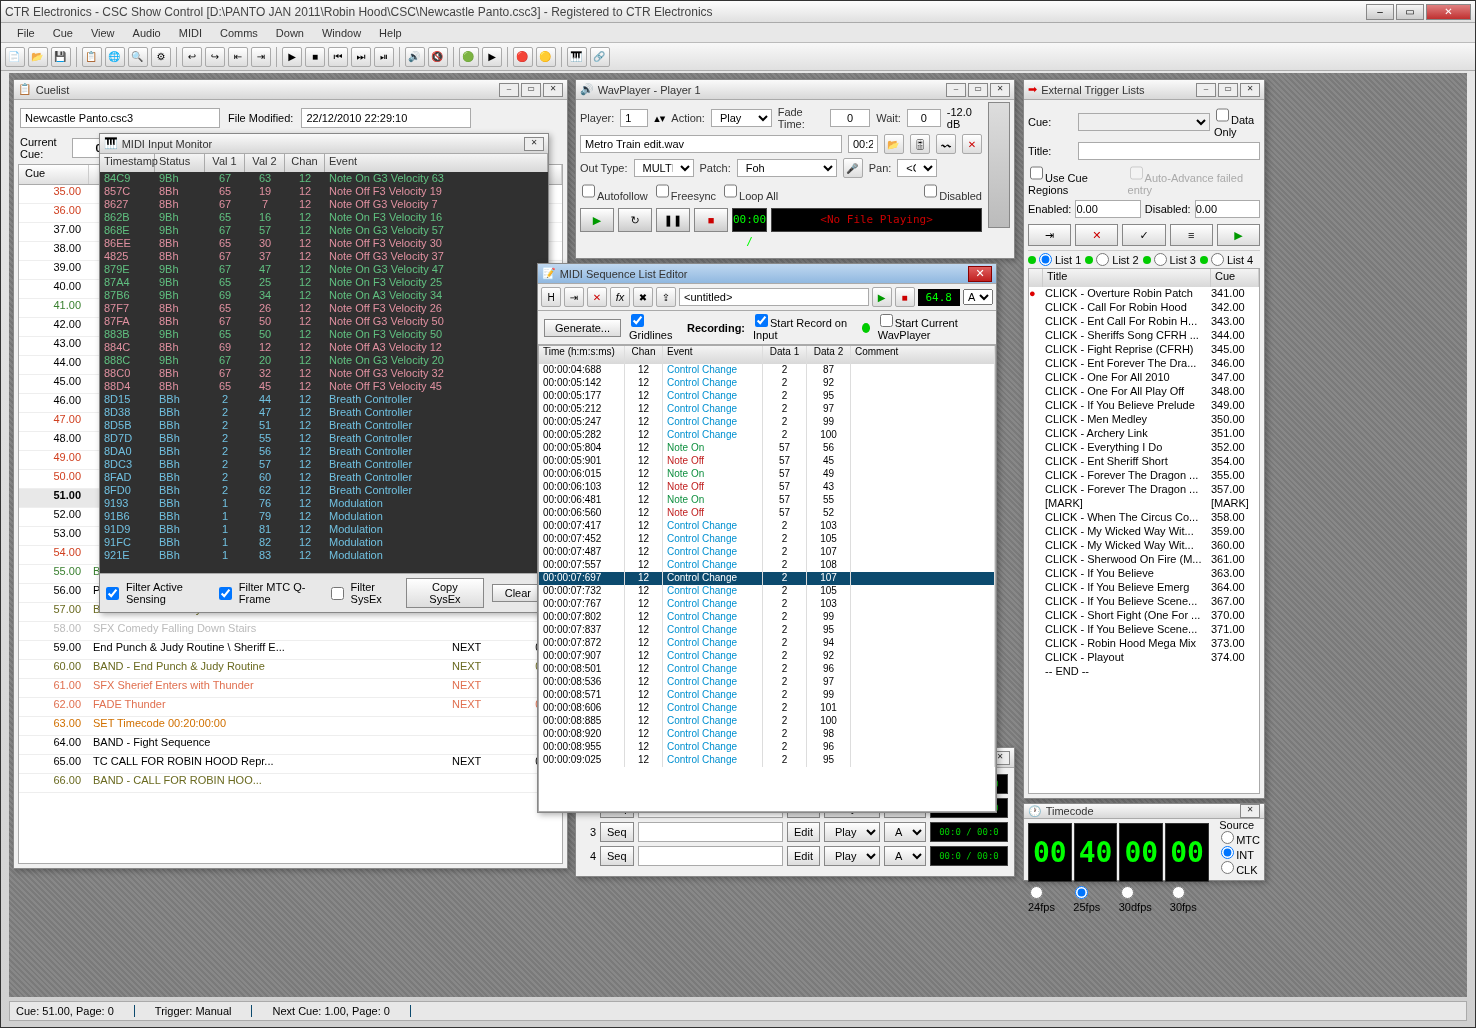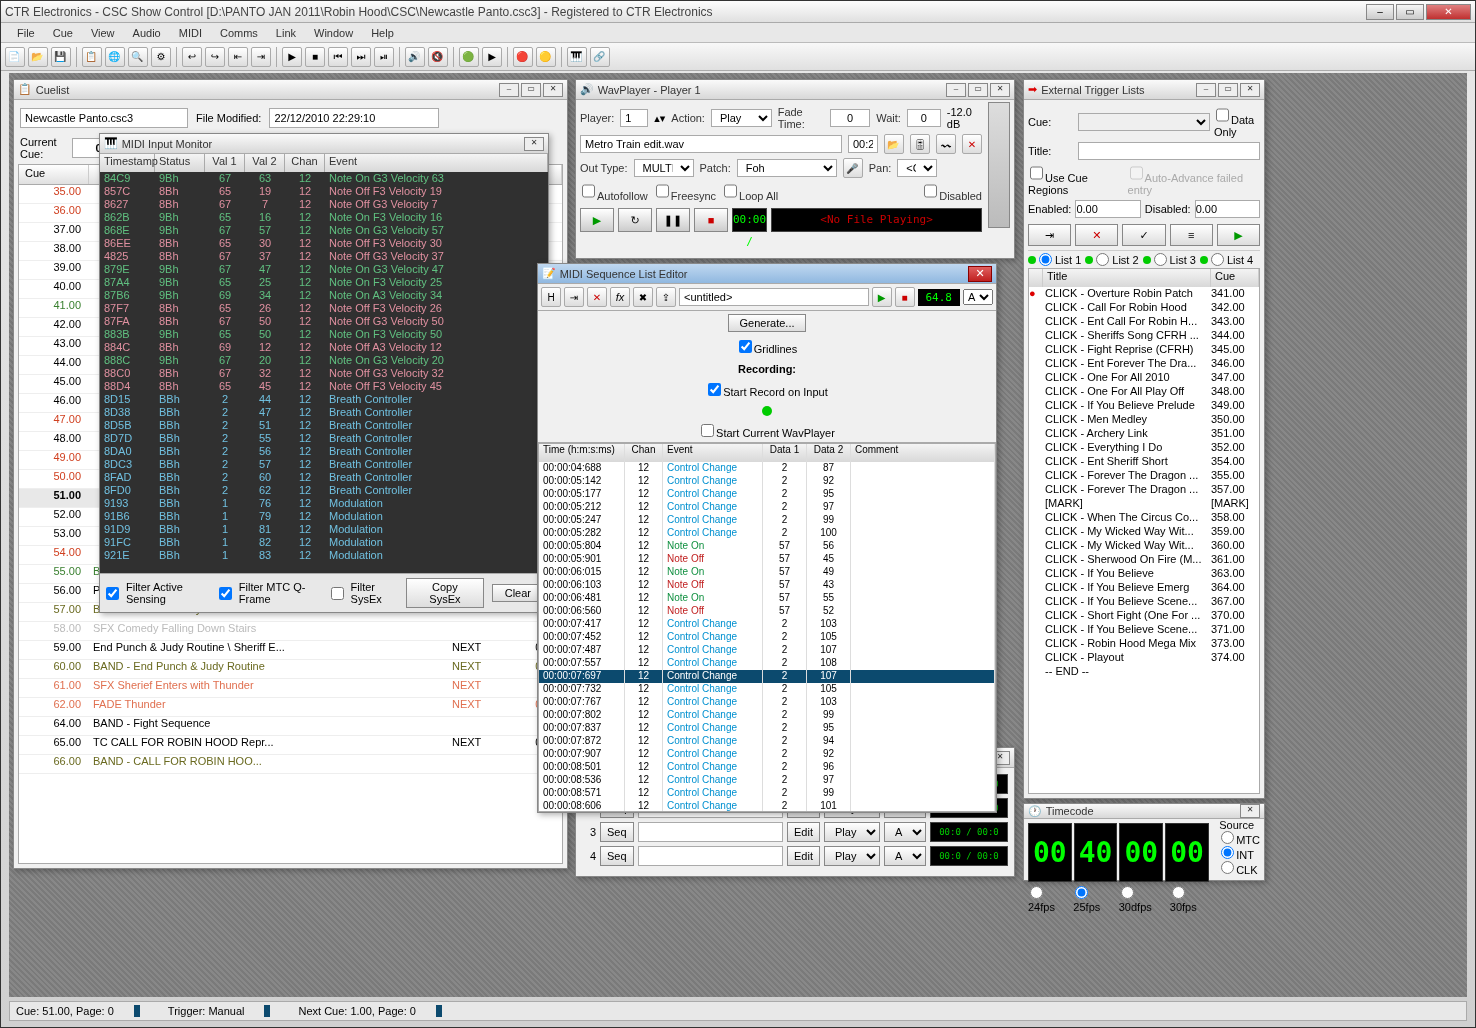--- a/index.html
+++ b/index.html
@@ -10,21 +10,21 @@
 .win-btns { display: flex; gap: 2px; }
 .win-btn { width: 28px; height: 16px; background: linear-gradient(to bottom,#f5f5f5,#ccc); border: 1px solid #888; font-size: 10px; text-align:center; line-height:13px; cursor:pointer; }
 .win-btn.close { background: linear-gradient(to bottom,#e08080,#c03030); color:#fff; width:45px; }
 .menubar { height: 20px; background: #e8e8e8; display: flex; align-items:center; padding: 0 8px; gap: 2px; border-bottom: 1px solid #bbb; }
 .menubar span { padding: 2px 8px; color: #333; cursor:pointer; }
 .toolbar { height: 28px; background: linear-gradient(to bottom,#f8f8f8,#e0e0e0); display:flex; align-items:center; padding: 0 4px; gap:3px; border-bottom:1px solid #aaa; }
 .tb-btn { width:20px; height:20px; border:1px solid #aaa; background:linear-gradient(to bottom,#fff,#ddd); border-radius:2px; display:flex; align-items:center; justify-content:center; font-size:10px; cursor:pointer; }
 .tb-sep { width:1px; height:20px; background:#aaa; margin:0 2px; }
 .mdi { position:absolute; top:72px; left:8px; right:8px; bottom:30px; background: repeating-linear-gradient(45deg,#888,#888 2px,#7a7a7a 2px,#7a7a7a 4px); }
 .statusbar { position:absolute; bottom:6px; left:8px; right:8px; height:20px; background:#e8e8e8; border:1px solid #aaa; display:flex; align-items:center; padding:0 6px; }
-.statusbar span { margin-right: 28px; border-right:6px solid #0c4a6e; padding-right:20px; }
+.statusbar span { margin-right: 20px; border-right:1px solid #0c4a6e; padding-right:20px; }
 
 
 .panel { position:absolute; background:#f0f0f0; border:1px solid #888; box-shadow: 2px 2px 6px rgba(0,0,0,.3); display:flex; flex-direction:column; }
 .panel-titlebar { height:20px; background:linear-gradient(to bottom,#fafafa,#d8d8d8); display:flex; align-items:center; padding:0 4px; border-bottom:1px solid #aaa; font-weight:normal; color:#333; }
 .panel-titlebar .ptitle { flex:1; display:flex; align-items:center; gap:4px; }
 .mini-btns { display:flex; gap:2px; }
 .mini-btn { width:20px; height:14px; border:1px solid #888; background:#eee; font-size:8px; text-align:center; cursor:pointer; }
 .panel-body { flex:1; overflow:auto; background:#f0f0f0; padding:4px; }
 
 
@@ -71,21 +71,21 @@
 .wav-transport button{width:34px;height:24px;border:1px solid #888;background:linear-gradient(to bottom,#fff,#ccc);cursor:pointer;}
 .wav-display{flex:1;background:#000;color:#0f0;font-family:monospace;text-align:center;line-height:22px;height:24px;border:1px solid #444;}
 
 
 .seq-editor { top:190px; left:528px; width:460px; height:550px; z-index:6; }
 .seq-editor .panel-titlebar { background:linear-gradient(to bottom,#c0d8f0,#90b8e0); }
 .seq-editor .close-red{width:24px;height:16px;background:linear-gradient(to bottom,#e06060,#c02020);color:#fff;text-align:center;border:1px solid #800;}
 .seq-tb{display:flex;gap:3px;padding:3px;border-bottom:1px solid #aaa;align-items:center;}
 .seq-tb input{flex:1;border:1px solid #aaa;height:18px;padding:0 4px;}
 .seq-tb .counter{background:#000;color:#0f0;padding:2px 8px;font-family:monospace;}
-.seq-opts{display:flex;gap:8px;padding:3px 6px;border-bottom:1px solid #aaa;align-items:center;flex-direction:column;}
+.seq-opts{display:flex;gap:8px;padding:3px 6px;border-bottom:1px solid #aaa;align-items:center;}
 .seq-opts button{padding:2px 10px;border:1px solid #888;background:linear-gradient(to bottom,#fff,#ddd);}
 .seq-grid{flex:1;overflow:auto;background:#fff;border:1px solid #aaa;}
 .seq-head{display:flex;background:linear-gradient(to bottom,#f4f4f4,#d8d8d8);height:18px;position:sticky;top:0;}
 .seq-head div,.seq-row div{padding:0 4px;border-right:1px solid #ddd;font-size:10px;}
 .sc1{width:86px;} .sc2{width:38px;text-align:center;} .sc3{width:100px;} .sc4{width:44px;text-align:center;} .sc5{width:44px;text-align:center;} .sc6{flex:1;}
 .seq-row{display:flex;height:13px;}
 .seq-row .sc3{color:#0090d0;}
 .seq-row.noteon .sc3{color:#109040;}
 .seq-row.noteoff .sc3{color:#c02020;}
 .seq-row.sel{background:#0c4a6e;color:#fff;}
@@ -139,21 +139,21 @@
       <div class="win-btn close">✕</div>
     </div>
   </div>
   <div class="menubar" id="menubar">
       <span>File</span>
       <span>Cue</span>
       <span>View</span>
       <span>Audio</span>
       <span>MIDI</span>
       <span>Comms</span>
-      <span>Link</span>
+      <span>Down</span>
       <span>Window</span>
       <span>Help</span>
     </div>
   <div class="toolbar" id="maintb">
       <div class="tb-btn">📄</div>
       <div class="tb-btn">📂</div>
       <div class="tb-btn">💾</div>
       <div class="tb-sep"></div>
       <div class="tb-btn">📋</div>
       <div class="tb-btn">🌐</div>
@@ -193,21 +193,21 @@
             <span>Cuelist</span>
           </span>
         <div class="mini-btns">
             <div class="mini-btn">–</div>
             <div class="mini-btn">▭</div>
             <div class="mini-btn">✕</div>
           </div>
       </div>
       <div class="panel-body">
         <div class="cuelist-hdr">
-          <input style="width: 168px;" value="Newcastle Panto.csc3">
+          <input style="width: 200px;" value="Newcastle Panto.csc3">
           <span>File Modified:</span>
           <input style="width: 170px;" value="22/12/2010 22:29:10">
         </div>
         <div class="cuelist-hdr">
           <span style="width:44px">Current Cue:</span>
           <input style="width: 50px; font-weight: bold; text-align: right;" value="0.00">
         </div>
         <div class="cue-table-wrap">
           <div class="cue-head">
               <div style="width:70px">Cue</div>
@@ -376,20 +376,26 @@
                 <div>61.00</div>
                 <div>SFX Sherief Enters with Thunder</div>
                 <div>NEXT</div>
                 <div>4s</div>
               </div>
               <div class="cue-row salmon">
                 <div>62.00</div>
                 <div>FADE Thunder</div>
                 <div>NEXT</div>
                 <div>0.1s</div>
+              </div>
+              <div class="cue-row orange">
+                <div>63.00</div>
+                <div>SET Timecode 00:20:00:00</div>
+                <div></div>
+                <div></div>
               </div>
               <div class="cue-row ">
                 <div>64.00</div>
                 <div>BAND - Fight Sequence</div>
                 <div></div>
                 <div></div>
               </div>
               <div class="cue-row ">
                 <div>65.00</div>
                 <div>TC CALL FOR ROBIN HOOD Repr...</div>

